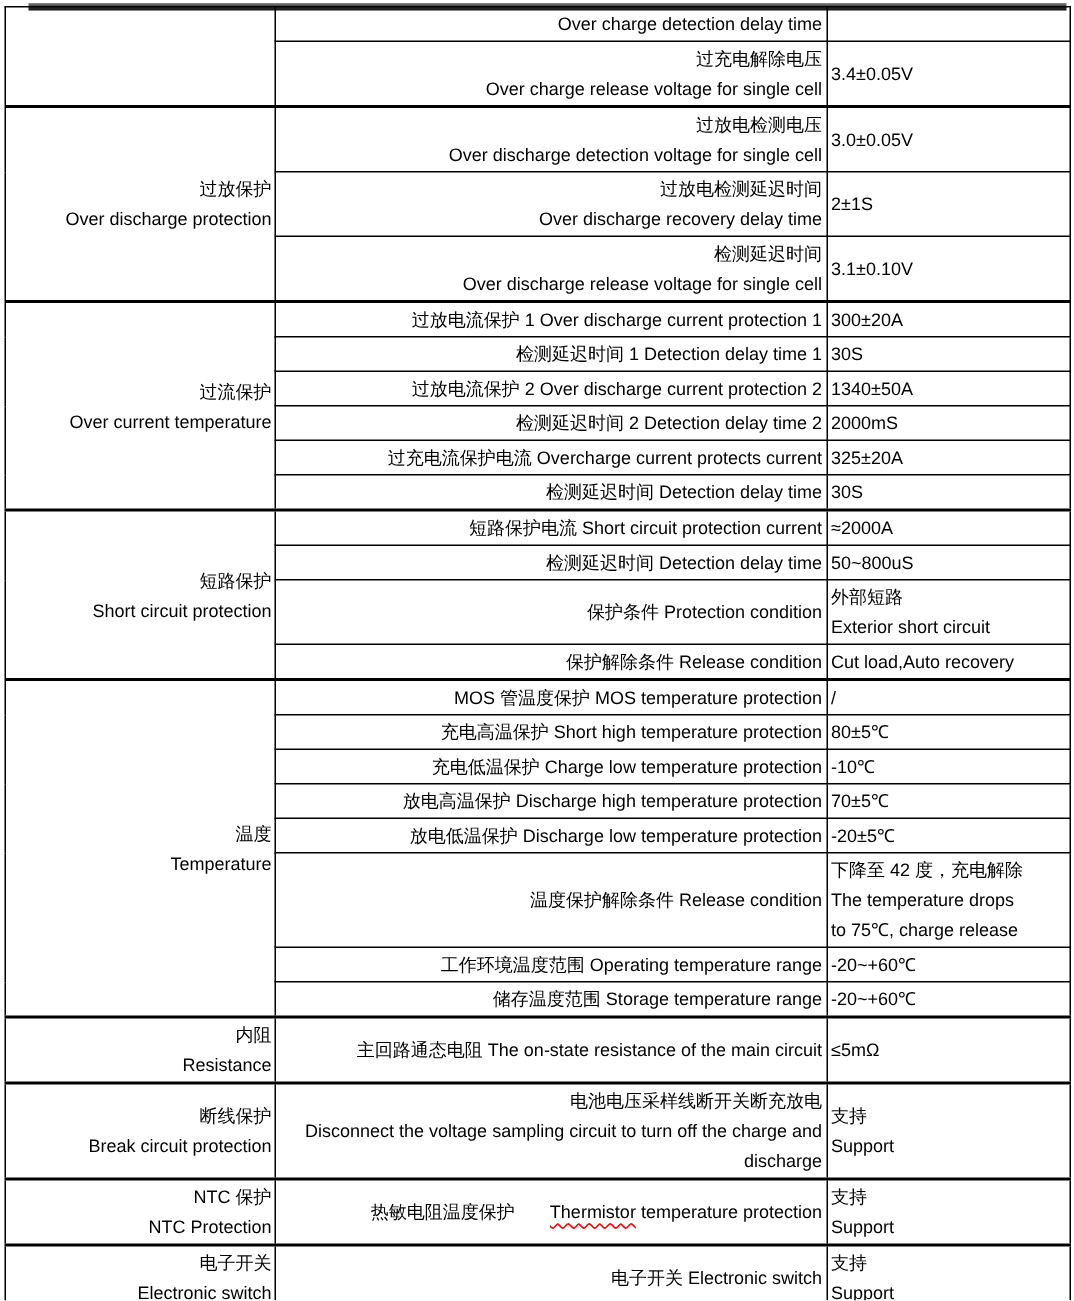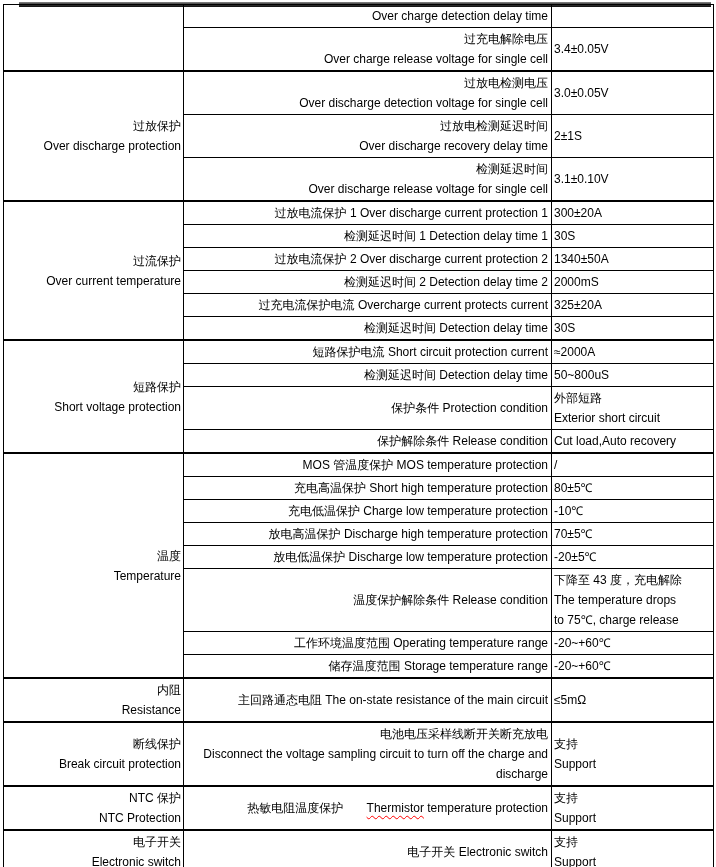--- a/index.html
+++ b/index.html
@@ -163,21 +163,21 @@
           <td class="param-cell">
             <div class="line">检测延迟时间 Detection delay time</div>
           </td>
           <td class="value-cell">
             <div class="line">30S</div>
           </td>
         </tr>
         <tr class="section-start">
           <td class="cat-cell" rowspan="4">
             <div class="line">短路保护</div>
-            <div class="line">Short voltage protection</div>
+            <div class="line">Short circuit protection</div>
           </td>
           <td class="param-cell">
             <div class="line">短路保护电流 Short circuit protection current</div>
           </td>
           <td class="value-cell">
             <div class="line">≈2000A</div>
           </td>
         </tr>
         <tr>
           <td class="param-cell">
@@ -246,21 +246,21 @@
           </td>
           <td class="value-cell">
             <div class="line">-20±5℃</div>
           </td>
         </tr>
         <tr>
           <td class="param-cell">
             <div class="line">温度保护解除条件 Release condition</div>
           </td>
           <td class="value-cell">
-            <div class="line">下降至 43 度，充电解除</div>
+            <div class="line">下降至 42 度，充电解除</div>
             <div class="line">The temperature drops</div>
             <div class="line">to 75℃, charge release</div>
           </td>
         </tr>
         <tr>
           <td class="param-cell">
             <div class="line">工作环境温度范围 Operating temperature range</div>
           </td>
           <td class="value-cell">
             <div class="line">-20~+60℃</div>

